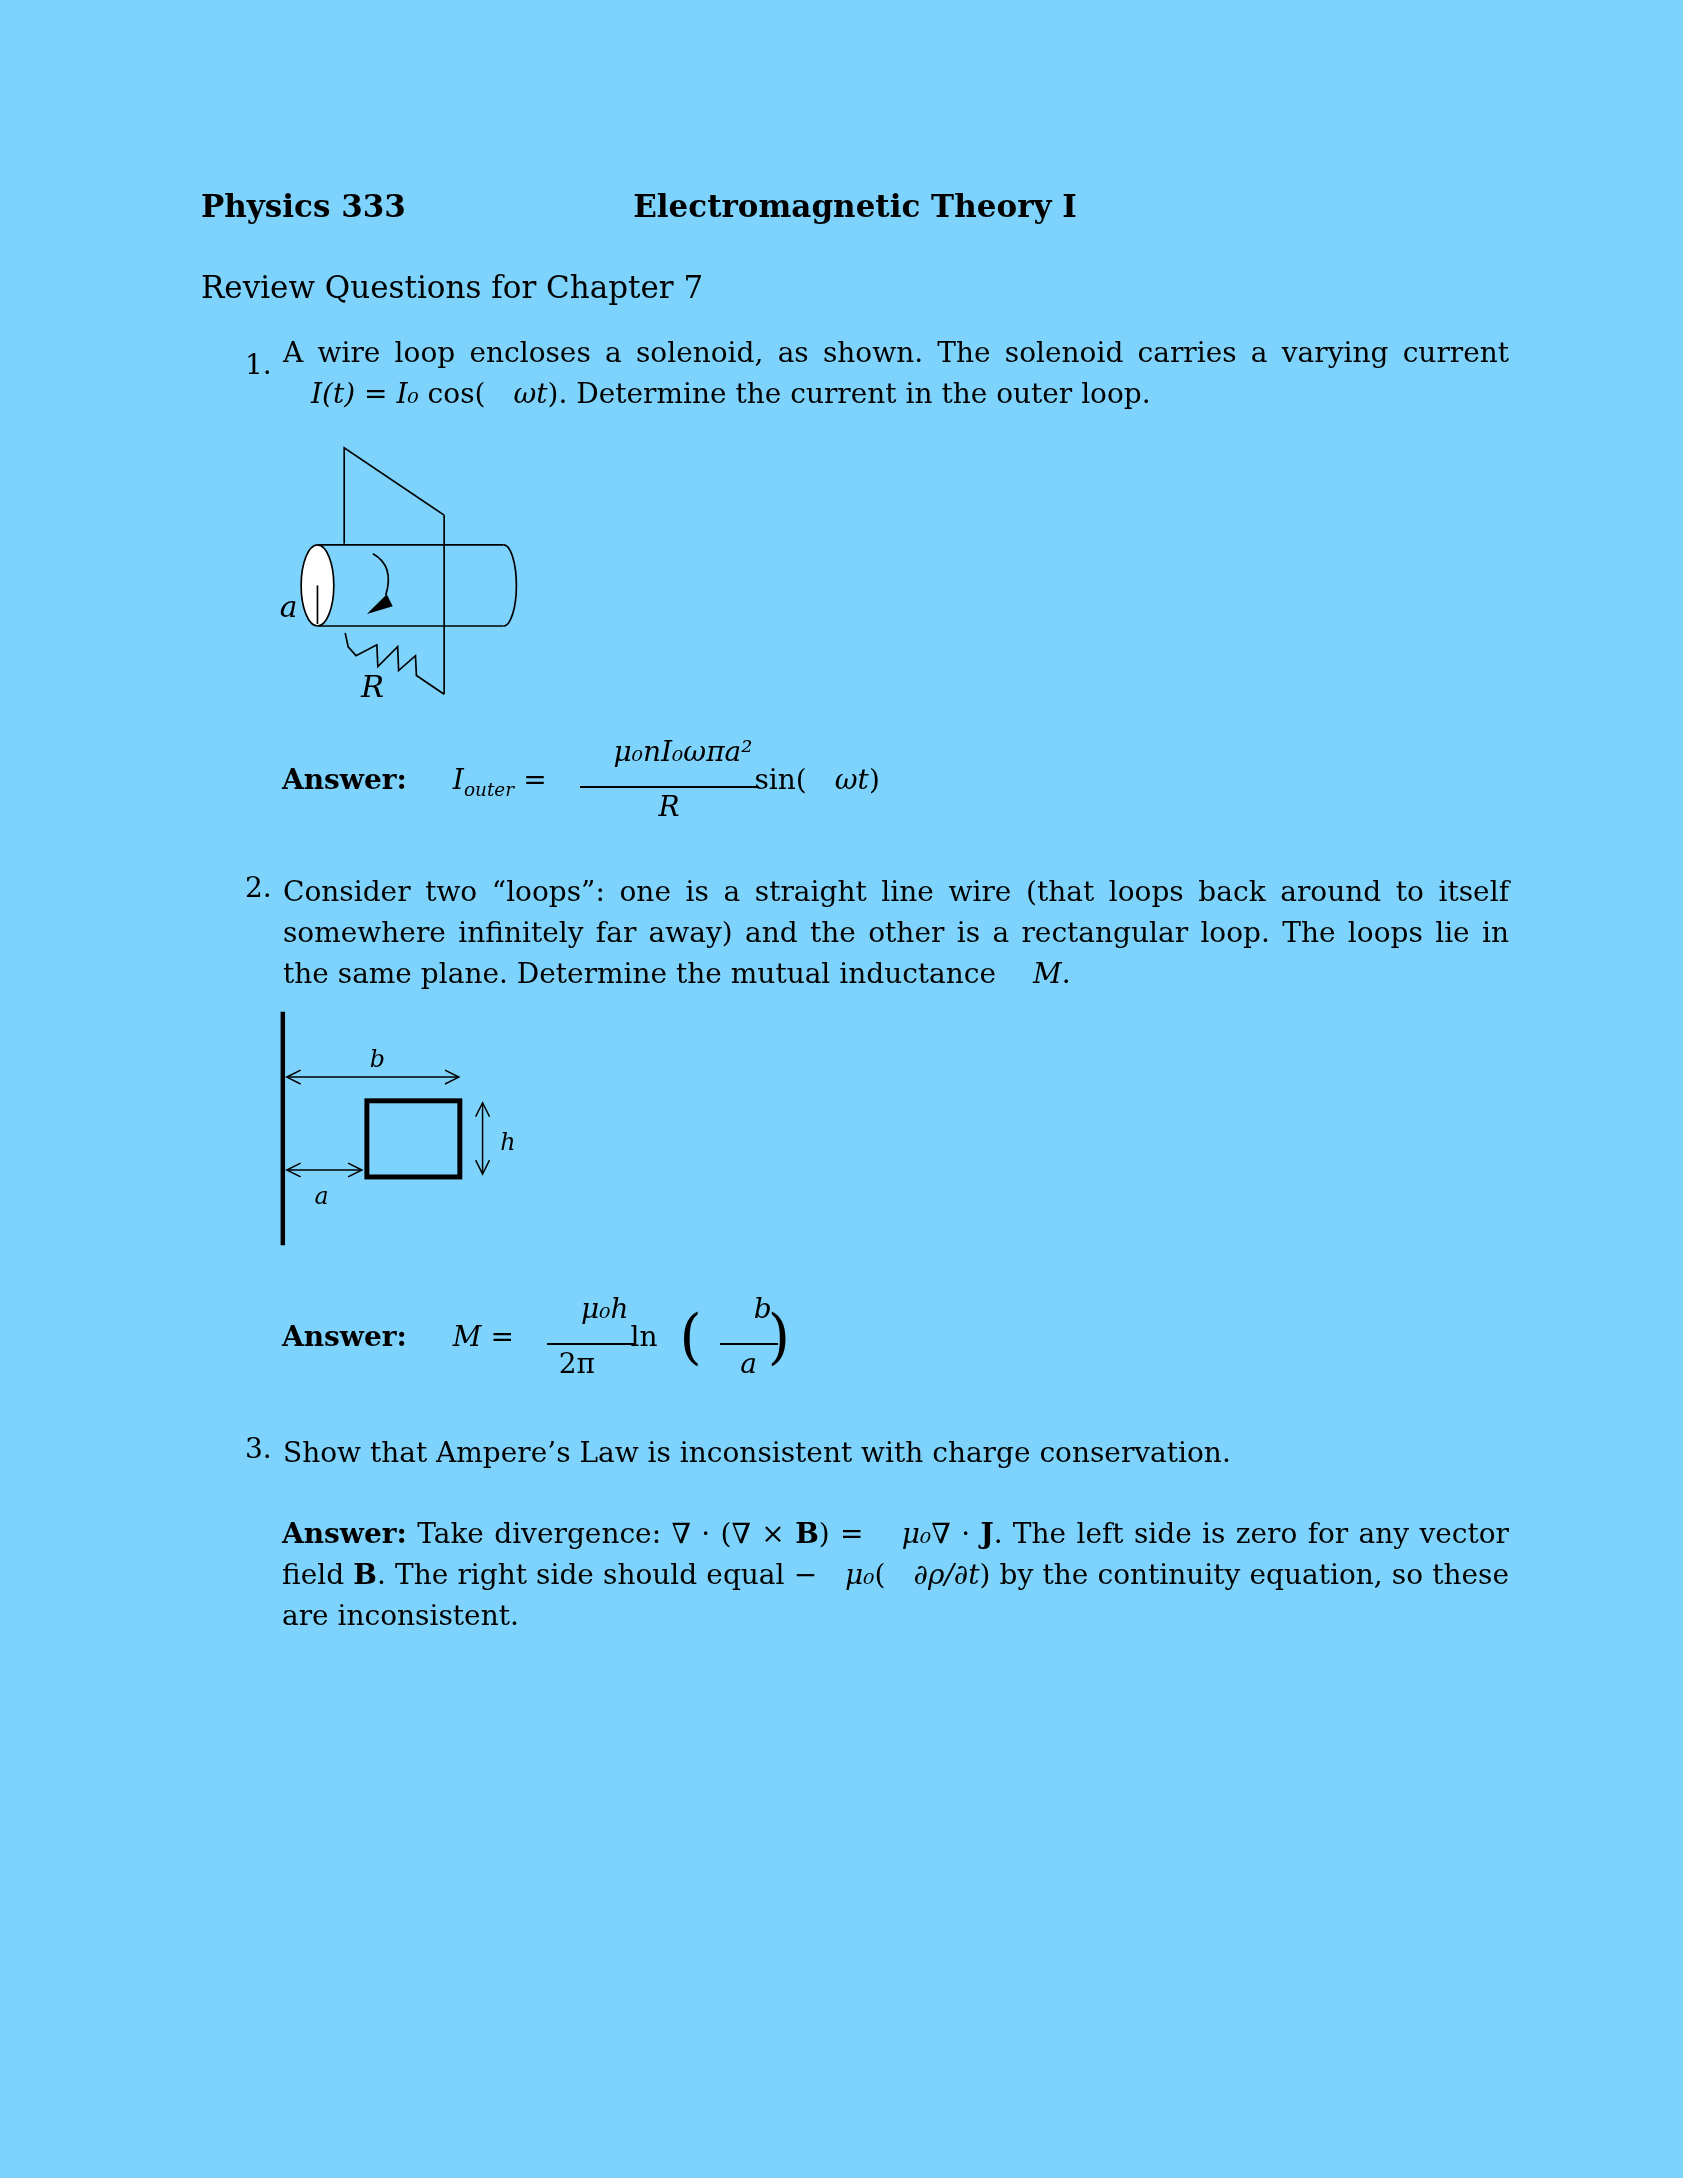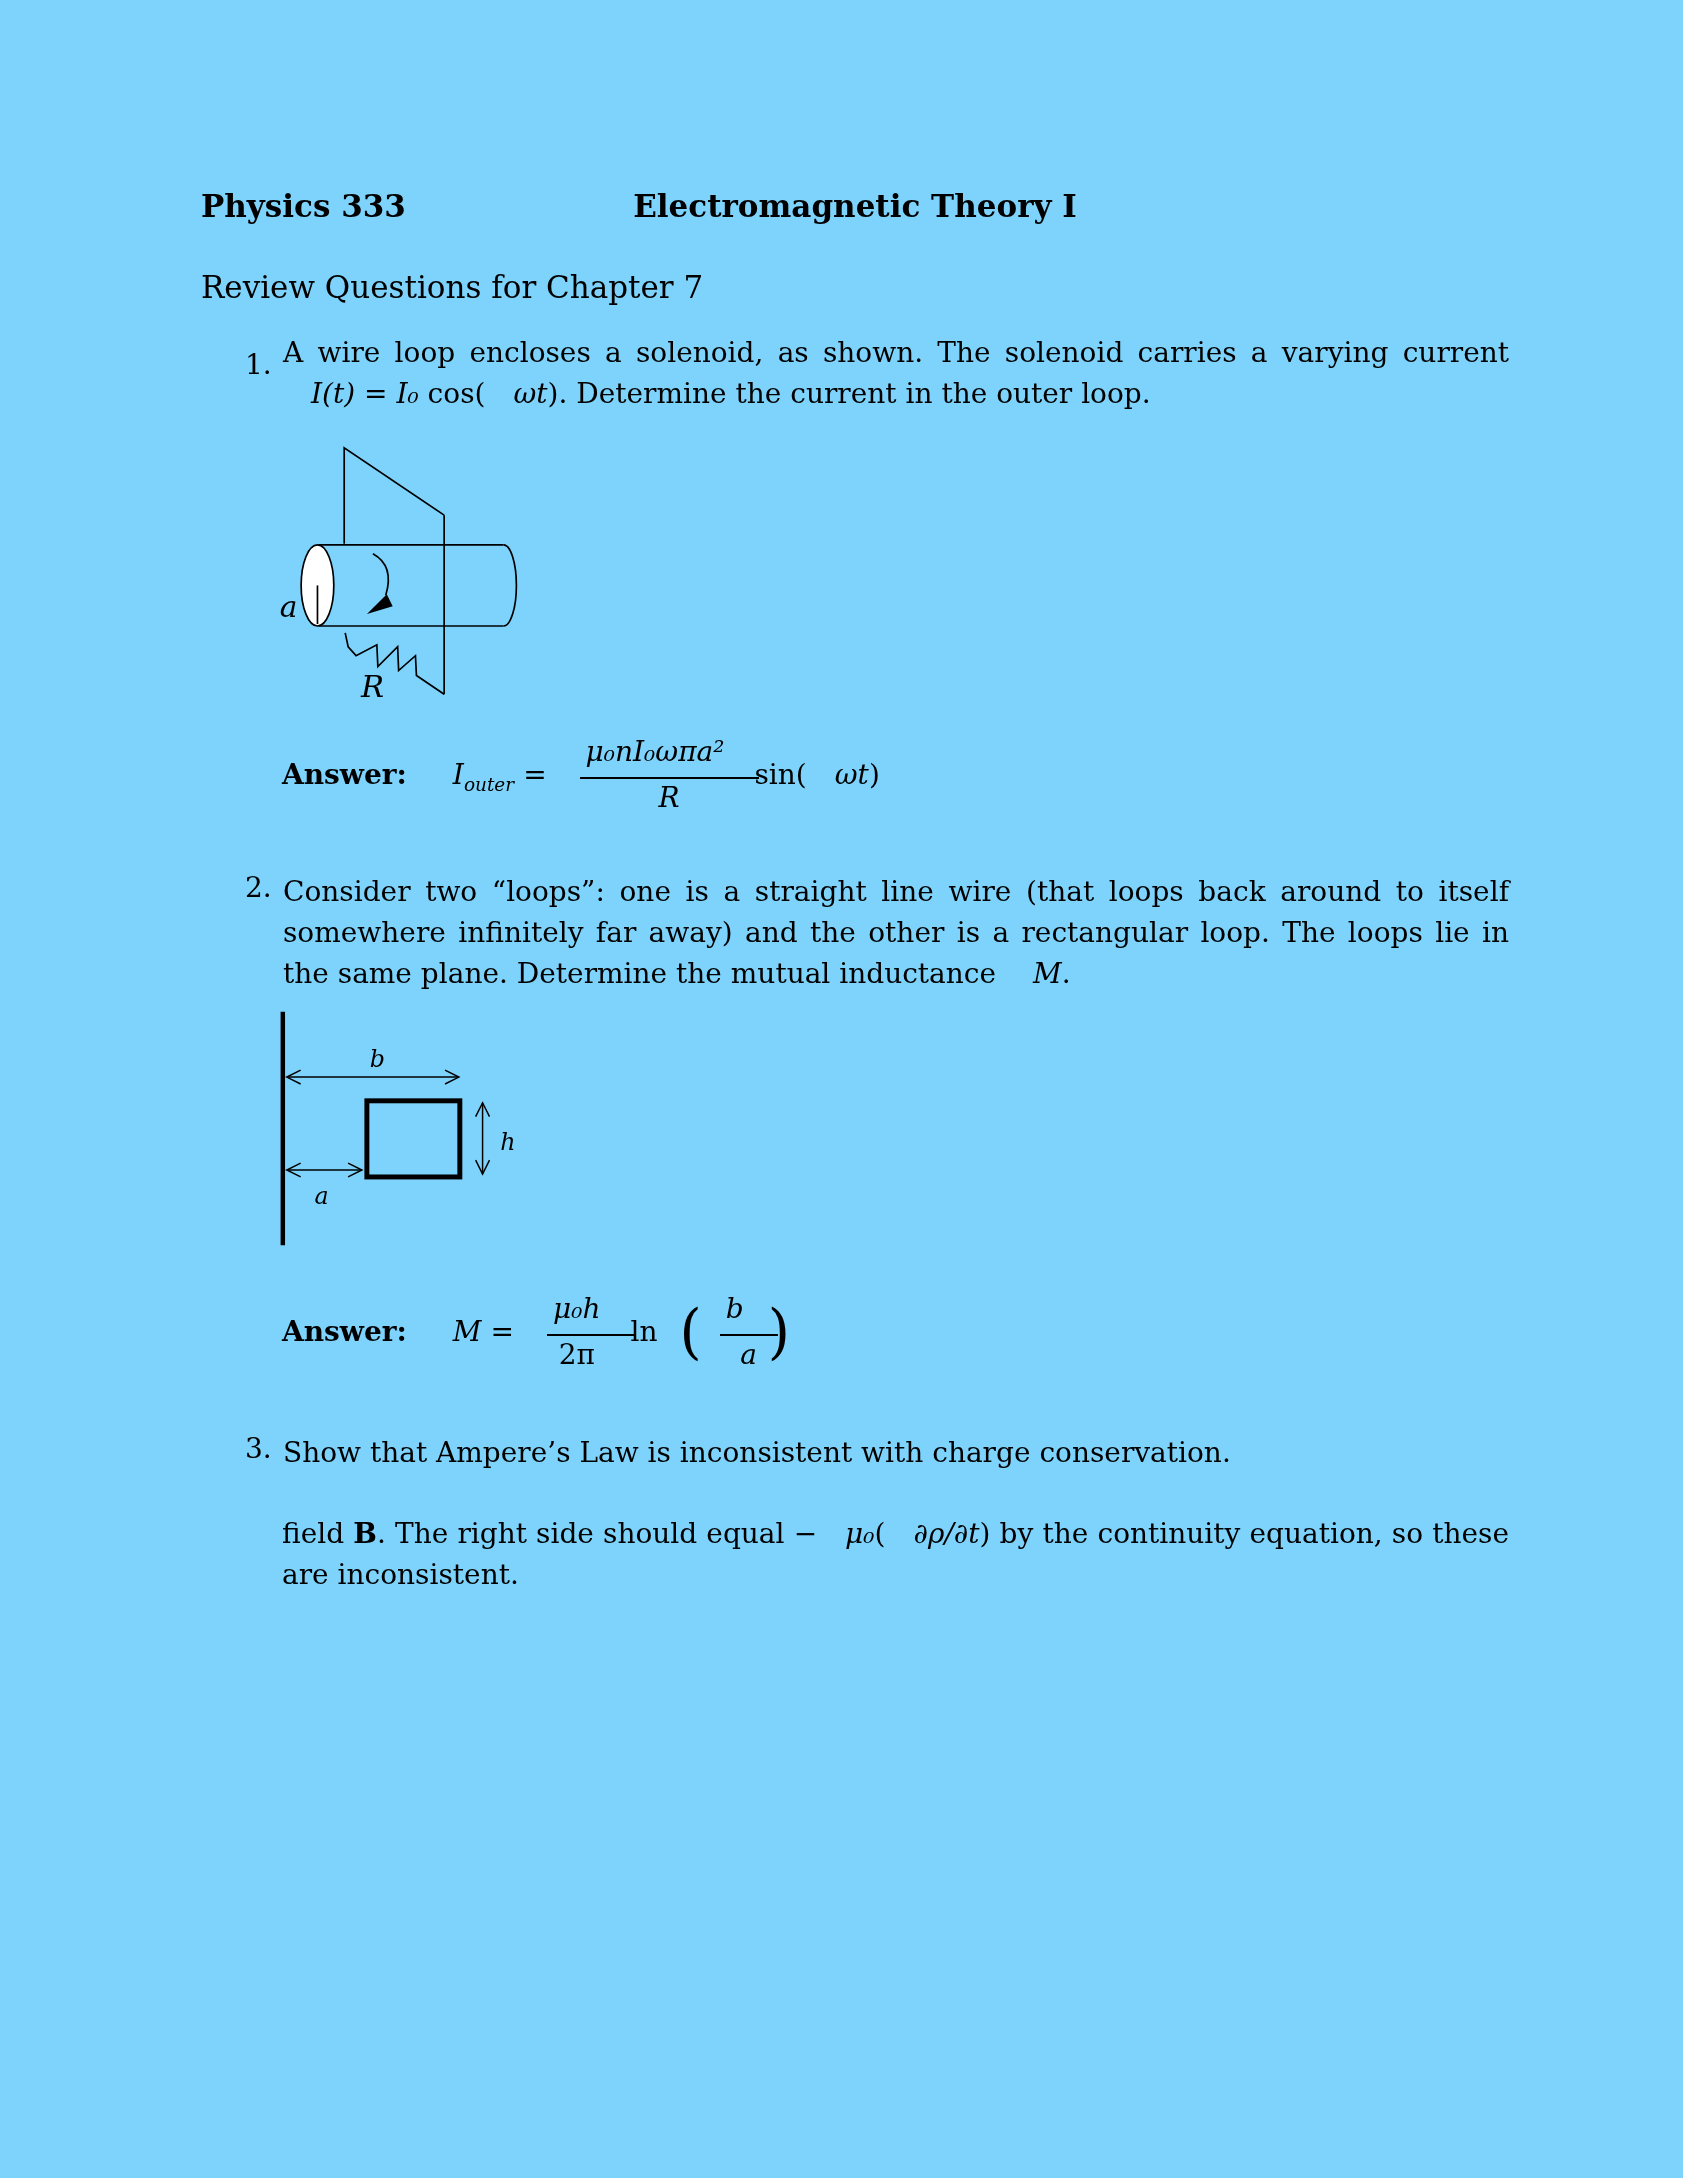--- a/index.html
+++ b/index.html
@@ -19,21 +19,21 @@
   .para{position:absolute;left:283px;width:1226px;font-size:28px;line-height:41px;}
   .jl{text-align:justify;text-align-last:justify;}
   .ll{text-align:left;text-align-last:left;}
   .mi{font-style:italic;margin-left:28px;}
   .b{font-weight:bold;}
   sub{font-size:66%;line-height:0;}
   .ans{position:absolute;display:flex;align-items:center;font-size:28px;}
   .ans .lbl{font-weight:bold;margin-right:18px;}
   .ans .sp{margin:0 9px;}
   .frac{display:inline-flex;flex-direction:column;align-items:center;margin:0 10px;line-height:33px;}
-  .frac .num{padding:0 6px 9px;border-bottom:2px solid #000;width:100%;text-align:left;box-sizing:border-box;}
+  .frac .num{padding:0 6px 18px;border-bottom:2px solid #000;width:100%;text-align:right;box-sizing:border-box;}
   .frac .den{padding-top:2px;text-align:center;}
   .bigp{font-size:57px;line-height:1;font-weight:400;margin:0 2px;transform:scaleY(1.06);}
   .fn{margin-right:20px;}
   svg{position:absolute;}
   svg text{font-family:"DejaVu Serif", serif;}
 </style>
 </head>
 <body>
 
 <div class="page">
@@ -113,18 +113,19 @@
     </span>
     <span class="bigp">)</span>
   </div>
 
   <div class="inum" style="top:1432px;">3.</div>
   <div class="para" style="top:1432px;">
     <div class="ll">Show that Ampere’s Law is inconsistent with charge conservation.</div>
   </div>
 
   <div class="para" style="left:282px;top:1513px;width:1227px;">
+    <div class="jl"><span class="b">Answer:</span><span> Take divergence: ∇ · (∇ × </span><span class="b">B</span><span>) = </span><span class="mi">μ₀</span><span>∇ · </span><span class="b">J</span><span>. The left side is zero for any vector</span></div>
     <div class="jl"><span>field </span><span class="b">B</span><span>. The right side should equal −</span><span class="mi">μ₀</span><span>(</span><span class="mi">∂ρ/∂t</span><span>) by the continuity equation, so these</span></div>
     <div class="ll">are inconsistent.</div>
   </div>
 
 </div>
 
 
 </body></html>

